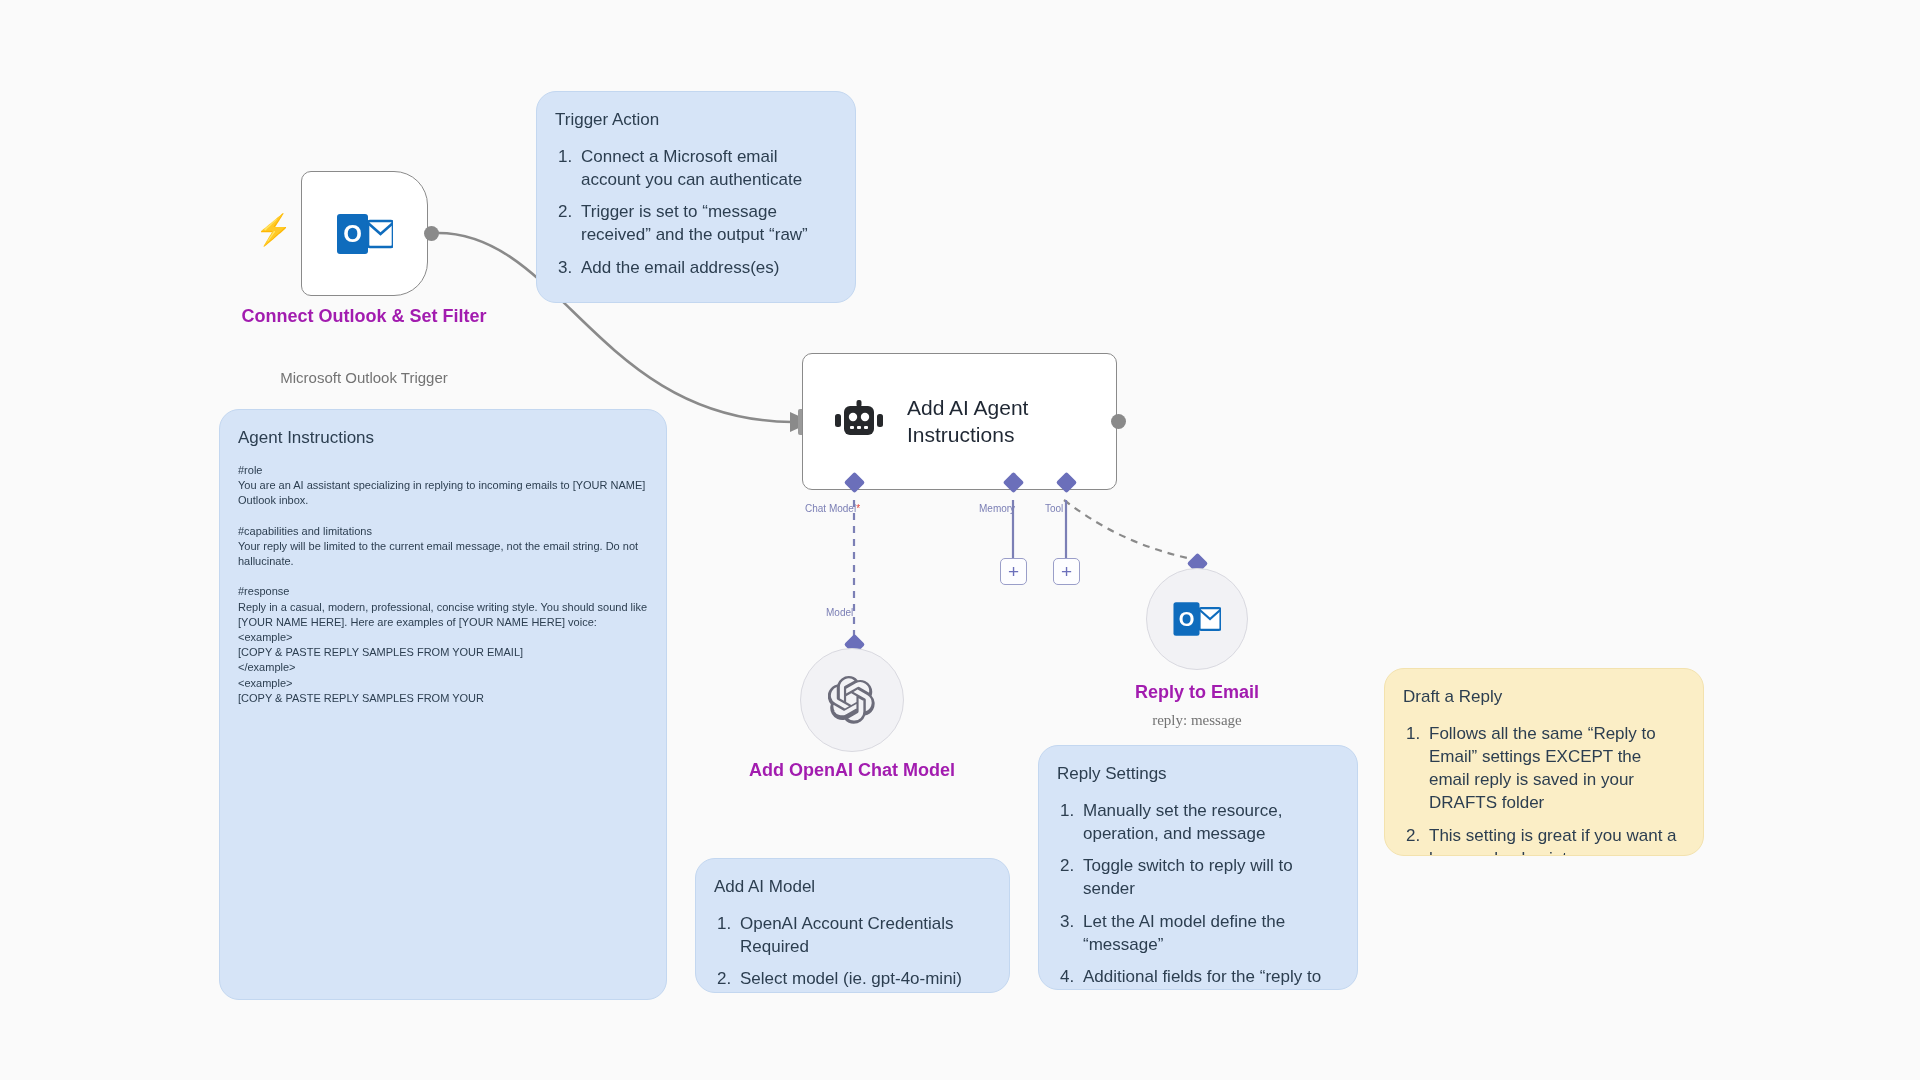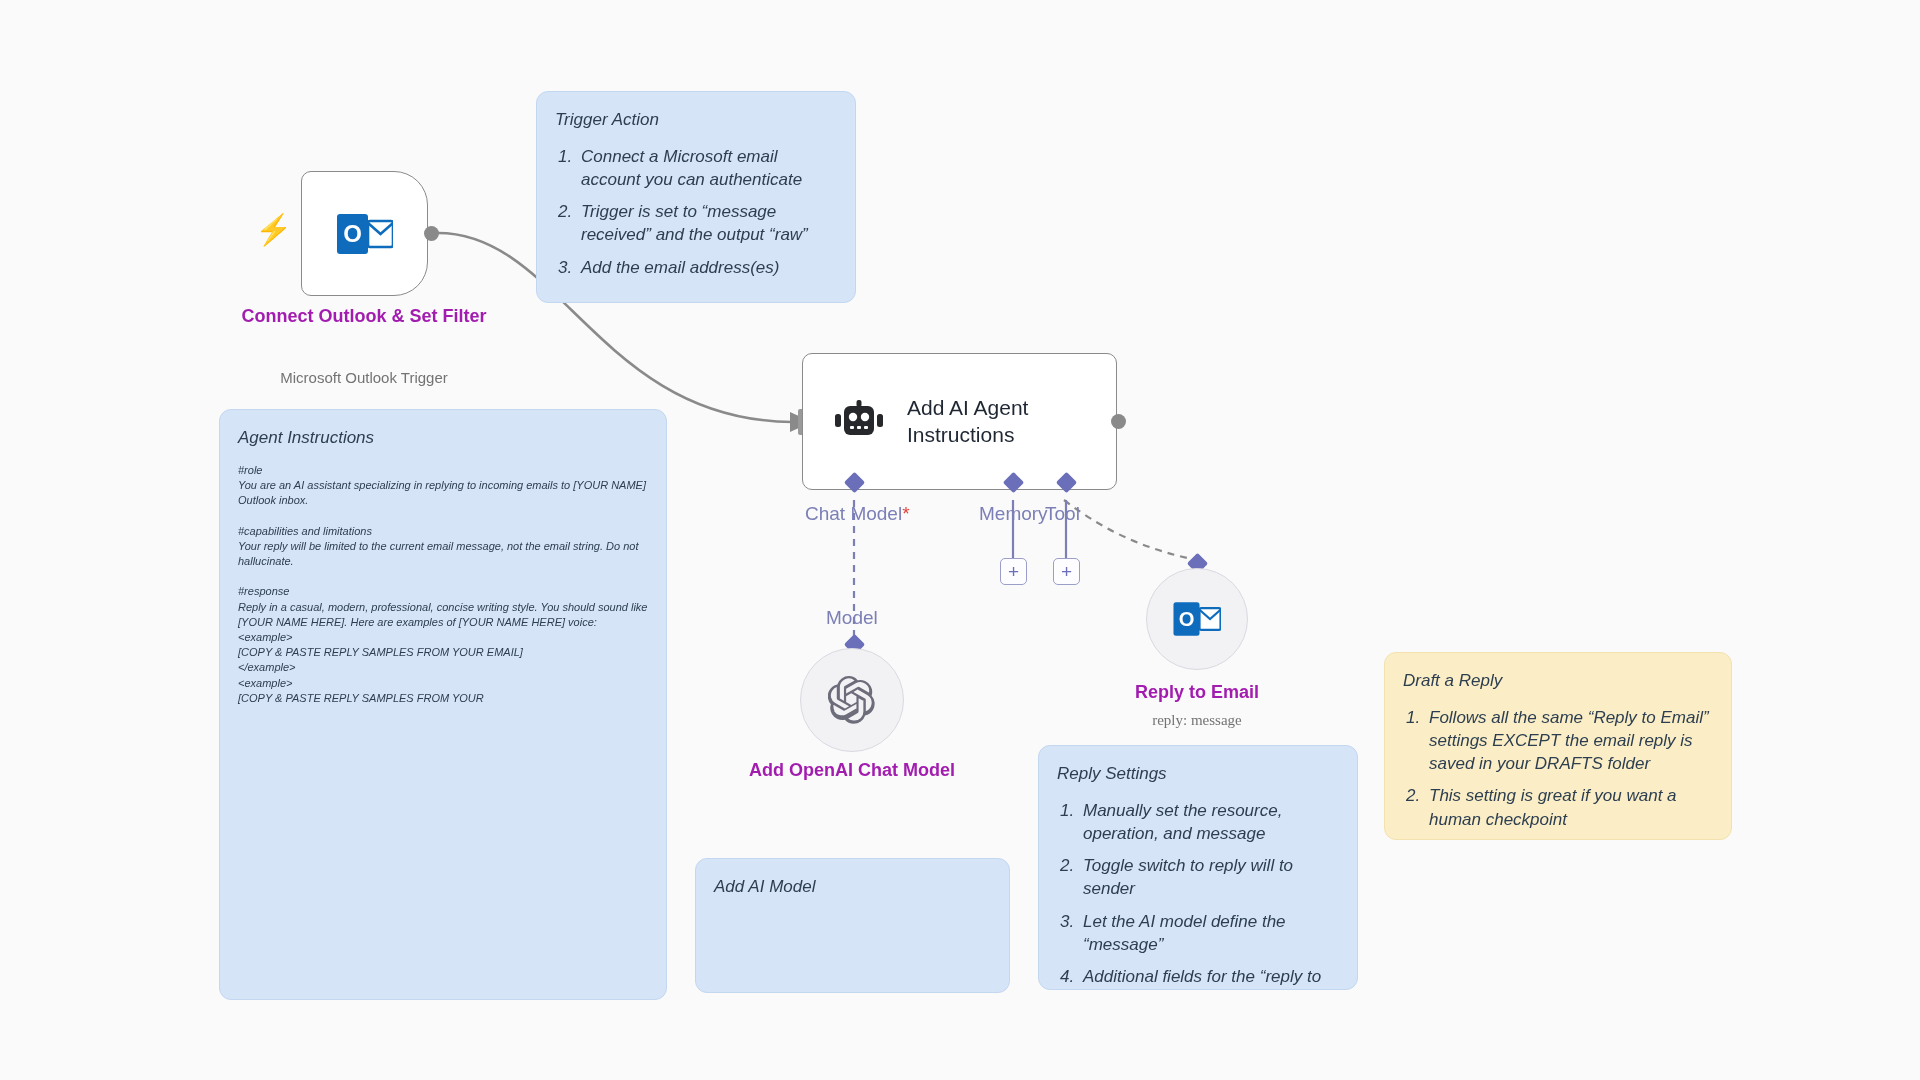--- a/index.html
+++ b/index.html
@@ -7,25 +7,24 @@
     width: 1920px; height: 1080px;
     background: #fafafa;
     font-family: "Liberation Sans", sans-serif;
     overflow: hidden;
   }
   #canvas { position: relative; width: 1920px; height: 1080px; }
 
   
   .sticky {
     position: absolute;
-    border-radius: 12px;
+    border-radius: 20px;
     padding: 16px 18px 20px 18px;
     overflow: hidden;
     line-height: 1.36;
-    font-style: italic;
   }
   .sticky.blue   { background: #d6e4f7; border: 1px solid #c3d7f0; }
   .sticky.yellow { background: #fbeec6; border: 1px solid #f3e2ae; }
   .sticky .note-title {
     font-size: 17px; color: #2c3e50; margin-bottom: 14px; font-weight: 400;
   }
   .sticky ol {
     margin: 0 0 0 22px; padding: 0;
     font-size: 17px; color: #2c3e50;
   }
@@ -63,21 +62,21 @@
     border: 1.5px solid #d9d9e0;
     display: flex; align-items: center; justify-content: center;
   }
 
   
   .diamond {
     position: absolute; width: 15px; height: 15px;
     background: #6b6fba; transform: rotate(45deg); border-radius: 2px;
   }
   .port-label {
-    position: absolute; font-size: 19px; color: #7b7fb5; white-space: nowrap;
+    position: absolute; font-size: 10px; color: #7b7fb5; white-space: nowrap;
   }
   .port-label .req { color: #e0443c; }
   .plus-btn {
     position: absolute; width: 27px; height: 27px;
     border: 1.5px solid #9a9ec9; border-radius: 5px;
     background: #fdfdff; color: #6b6fba;
     display: flex; align-items: center; justify-content: center;
     font-size: 19px; line-height: 1;
   }
   .endpoint-dot {
@@ -183,20 +182,24 @@
   <div class="diamond" style="left:847px; top:637px;"></div>
   <div class="circle-node" style="left:800px; top:648px; width:104px; height:104px;">
     <svg width="48" height="48" viewBox="0 0 32 32">
       <path d="M29.07 13.1a7.9 7.9 0 0 0-.68-6.49 8 8 0 0 0-8.6-3.84A7.9 7.9 0 0 0 13.85.08a8 8 0 0 0-7.63 5.53A7.9 7.9 0 0 0 .93 9.44a8 8 0 0 0 .98 9.38 7.9 7.9 0 0 0 .68 6.49 8 8 0 0 0 8.6 3.84 7.9 7.9 0 0 0 5.94 2.65 8 8 0 0 0 7.63-5.54 7.9 7.9 0 0 0 5.29-3.83 8 8 0 0 0-.98-9.33Zm-11.9 16.64a5.93 5.93 0 0 1-3.8-1.38l.19-.11 6.32-3.65a1.03 1.03 0 0 0 .52-.9v-8.92l2.67 1.55a.1.1 0 0 1 .5.07v7.38a5.96 5.96 0 0 1-5.95 5.96ZM4.4 23.27a5.93 5.93 0 0 1-.71-4l.19.12 6.32 3.65a1.03 1.03 0 0 0 1.04 0l7.72-4.45v3.08a.1.1 0 0 1-.4.08l-6.4 3.69a5.96 5.96 0 0 1-8.13-2.18ZM2.74 9.96a5.93 5.93 0 0 1 3.1-2.61v7.51a1.03 1.03 0 0 0 .51.9l7.69 4.43-2.67 1.55a.1.1 0 0 1-.09 0l-6.39-3.69a5.96 5.96 0 0 1-2.18-8.13Zm21.95 5.1-7.72-4.47 2.67-1.54a.1.1 0 0 1 .09 0l6.39 3.69a5.95 5.95 0 0 1-.92 10.74v-7.51a1.03 1.03 0 0 0-.51-.9Zm2.66-4-.19-.12-6.31-3.68a1.03 1.03 0 0 0-1.04 0l-7.72 4.45V8.63a.1.1 0 0 1 .04-.08l6.39-3.69a5.96 5.96 0 0 1 8.84 6.17Zm-16.72 5.5-2.68-1.55a.1.1 0 0 1-.05-.07V7.56a5.96 5.96 0 0 1 9.76-4.57l-.19.1-6.32 3.65a1.03 1.03 0 0 0-.52.9Zm1.45-3.13 3.44-1.99 3.44 1.98v3.97l-3.43 1.98-3.44-1.98Z" fill="#6c6c7a"></path>
     </svg>
   </div>
   <div class="node-label" style="left:712px; top:760px; width:280px;">Add OpenAI Chat Model</div>
 
   <div class="sticky blue" style="left:695px; top:858px; width:315px; height:135px;">
     <div class="note-title">Add AI Model</div>
+    <ol>
+      <li>OpenAI Account Credentials Required</li>
+      <li>Select model (ie. gpt-4o-mini)</li>
+    </ol>
   </div>
 
   <div class="diamond" style="left:1190px; top:556px;"></div>
   <div class="circle-node" style="left:1146px; top:568px; width:102px; height:102px;">
     <svg width="48" height="42" viewBox="0 0 56 50">
       <rect x="0" y="5" width="31" height="40" rx="3" fill="#0F6CBD"></rect>
       <text x="15.5" y="33" font-family="Liberation Sans, sans-serif" font-size="24" font-weight="bold" fill="#ffffff" text-anchor="middle">O</text>
       <rect x="31" y="12" width="25" height="26" rx="2" fill="#ffffff" stroke="#0F6CBD" stroke-width="2.6"></rect>
       <path d="M31 14 L43.5 25 L56 14" fill="none" stroke="#0F6CBD" stroke-width="2.6"></path>
     </svg>
@@ -207,21 +210,21 @@
   <div class="sticky blue" style="left:1038px; top:745px; width:320px; height:245px;">
     <div class="note-title">Reply Settings</div>
     <ol>
       <li>Manually set the resource, operation, and message</li>
       <li>Toggle switch to reply will to sender</li>
       <li>Let the AI model define the “message”</li>
       <li>Additional fields for the “reply to sender only”</li>
     </ol>
   </div>
 
-  <div class="sticky yellow" style="left:1384px; top:652px; width:348px; height:188px;">
+  <div class="sticky yellow" style="left:1384px; top:668px; width:320px; height:188px;">
     <div class="note-title">Draft a Reply</div>
     <ol>
       <li>Follows all the same “Reply to Email” settings EXCEPT the email reply is saved in your DRAFTS folder</li>
       <li>This setting is great if you want a human checkpoint</li>
     </ol>
   </div>
 
 </div>
 
 </body></html>

